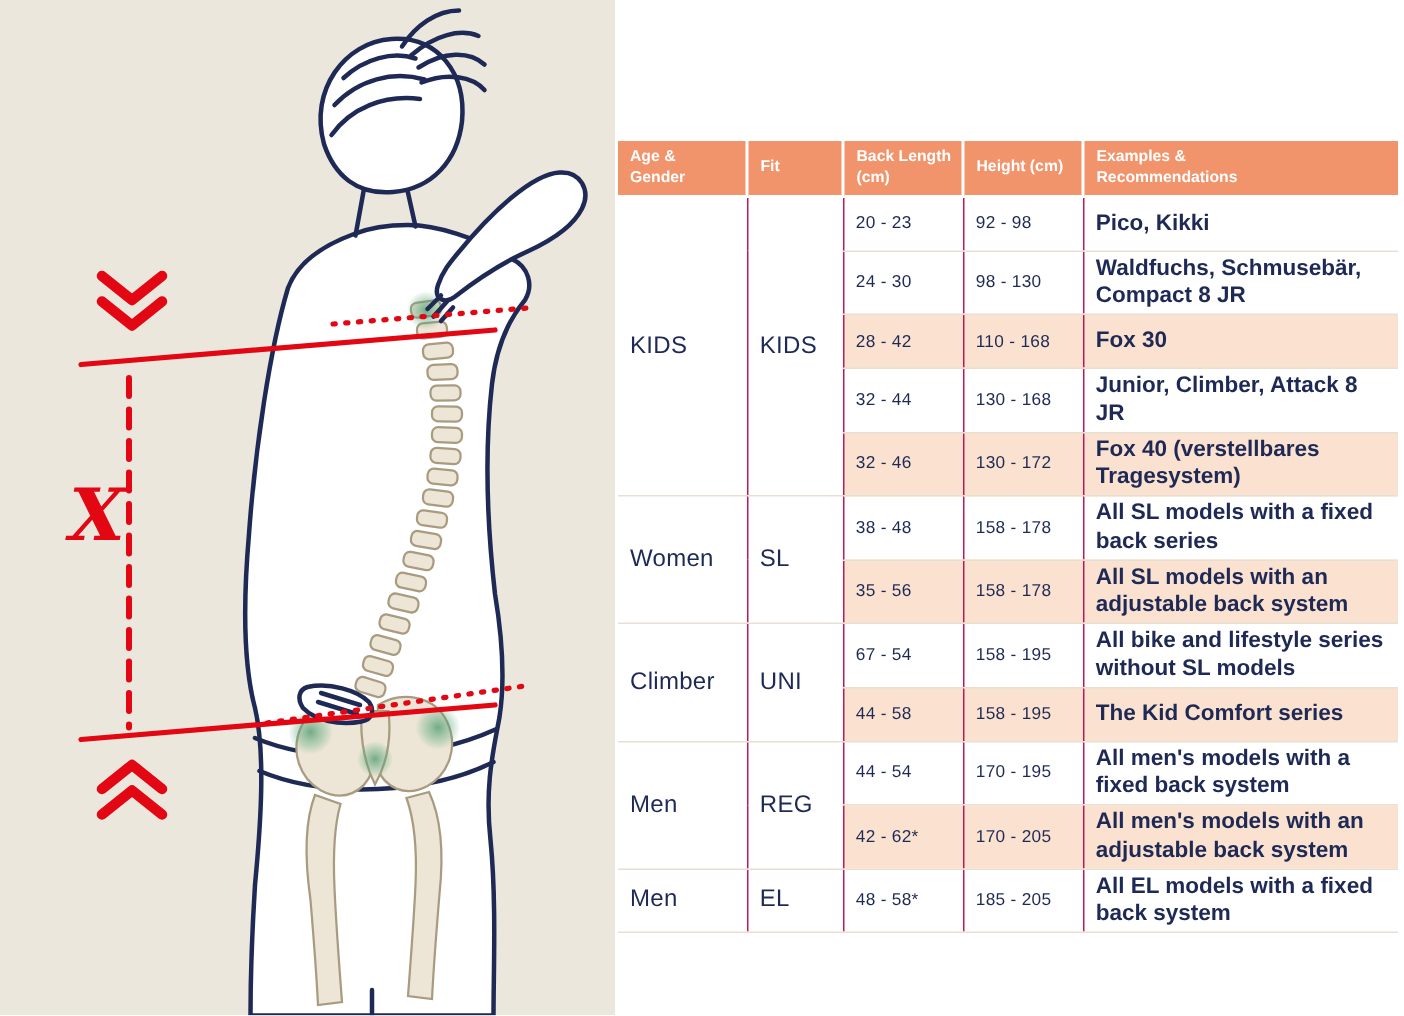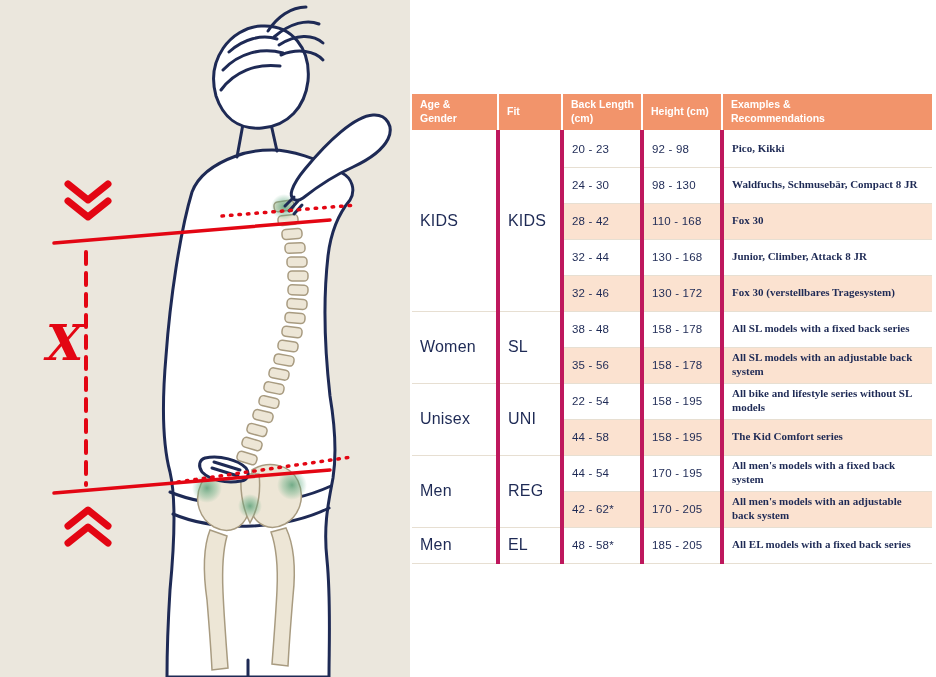--- a/index.html
+++ b/index.html
@@ -34,23 +34,23 @@
   th + th { border-left:2px solid #fff; }
   th[data-name="col-age-gender"] { padding-right:30px; }
   th[data-name="col-examples"]   { padding-right:92px; }
 
   tbody td {
     height:36px; vertical-align:middle;
     border-bottom:1px solid #E7DFD2;
     font-size:11.5px; padding:2px 6px 2px 8px;
     letter-spacing:.2px;
   }
-  .data-cell, .group-cell + .group-cell { border-left:4px solid #be185d; }
+  .data-cell, .group-cell + .group-cell { border-left:1px solid #be185d; }
   td.highlight { background:var(--highlight-bg,#FBE2D0); }
-  td.examples { font-size:11px; font-weight:bold; line-height:1.25; letter-spacing:0;font-family:Liberation Serif, serif; }
+  td.examples { font-size:15px; font-weight:bold; line-height:1.25; letter-spacing:0; }
   td.group-cell { font-size:16px; }
 </style>
 </head>
 <body>
 
 <div class="stage" data-name="size-guide-page">
 
   <div class="illustration-panel" data-name="illustration-panel">
     <svg viewBox="0 0 410 677" width="410" height="677" data-name="back-length-illustration">
       <defs>
@@ -173,38 +173,38 @@
             <td class="data-cell examples highlight" data-name="examples-cell">Fox 30</td>
           </tr>
           <tr data-name="table-row">
             <td class="data-cell" data-name="back-length-cell">32 - 44</td>
             <td class="data-cell" data-name="height-cell">130 - 168</td>
             <td class="data-cell examples" data-name="examples-cell">Junior, Climber, Attack 8 JR</td>
           </tr>
           <tr data-name="table-row">
             <td class="data-cell highlight" data-name="back-length-cell">32 - 46</td>
             <td class="data-cell highlight" data-name="height-cell">130 - 172</td>
-            <td class="data-cell examples highlight" data-name="examples-cell">Fox 30 (verstellbares Tragesystem)</td>
+            <td class="data-cell examples highlight" data-name="examples-cell">Fox 40 (verstellbares Tragesystem)</td>
           </tr>
           <tr data-name="table-row">
             <td rowspan="2" class="group-cell" data-name="age-gender-cell">Women</td>
             <td rowspan="2" class="group-cell" data-name="fit-cell">SL</td>
             <td class="data-cell" data-name="back-length-cell">38 - 48</td>
             <td class="data-cell" data-name="height-cell">158 - 178</td>
             <td class="data-cell examples" data-name="examples-cell">All SL models with a fixed back series</td>
           </tr>
           <tr data-name="table-row">
             <td class="data-cell highlight" data-name="back-length-cell">35 - 56</td>
             <td class="data-cell highlight" data-name="height-cell">158 - 178</td>
             <td class="data-cell examples highlight" data-name="examples-cell">All SL models with an adjustable back system</td>
           </tr>
           <tr data-name="table-row">
-            <td rowspan="2" class="group-cell" data-name="age-gender-cell">Unisex</td>
+            <td rowspan="2" class="group-cell" data-name="age-gender-cell">Climber</td>
             <td rowspan="2" class="group-cell" data-name="fit-cell">UNI</td>
-            <td class="data-cell" data-name="back-length-cell">22 - 54</td>
+            <td class="data-cell" data-name="back-length-cell">67 - 54</td>
             <td class="data-cell" data-name="height-cell">158 - 195</td>
             <td class="data-cell examples" data-name="examples-cell">All bike and lifestyle series without SL models</td>
           </tr>
           <tr data-name="table-row">
             <td class="data-cell highlight" data-name="back-length-cell">44 - 58</td>
             <td class="data-cell highlight" data-name="height-cell">158 - 195</td>
             <td class="data-cell examples highlight" data-name="examples-cell">The Kid Comfort series</td>
           </tr>
           <tr data-name="table-row">
             <td rowspan="2" class="group-cell" data-name="age-gender-cell">Men</td>
@@ -216,19 +216,19 @@
           <tr data-name="table-row">
             <td class="data-cell highlight" data-name="back-length-cell">42 - 62*</td>
             <td class="data-cell highlight" data-name="height-cell">170 - 205</td>
             <td class="data-cell examples highlight" data-name="examples-cell">All men's models with an adjustable back system</td>
           </tr>
           <tr data-name="table-row">
             <td rowspan="1" class="group-cell" data-name="age-gender-cell">Men</td>
             <td rowspan="1" class="group-cell" data-name="fit-cell">EL</td>
             <td class="data-cell" data-name="back-length-cell">48 - 58*</td>
             <td class="data-cell" data-name="height-cell">185 - 205</td>
-            <td class="data-cell examples" data-name="examples-cell">All EL models with a fixed back series</td>
+            <td class="data-cell examples" data-name="examples-cell">All EL models with a fixed back system</td>
           </tr>
         </tbody>
     </table>
   </div>
 
 </div>
 
 </body></html>

